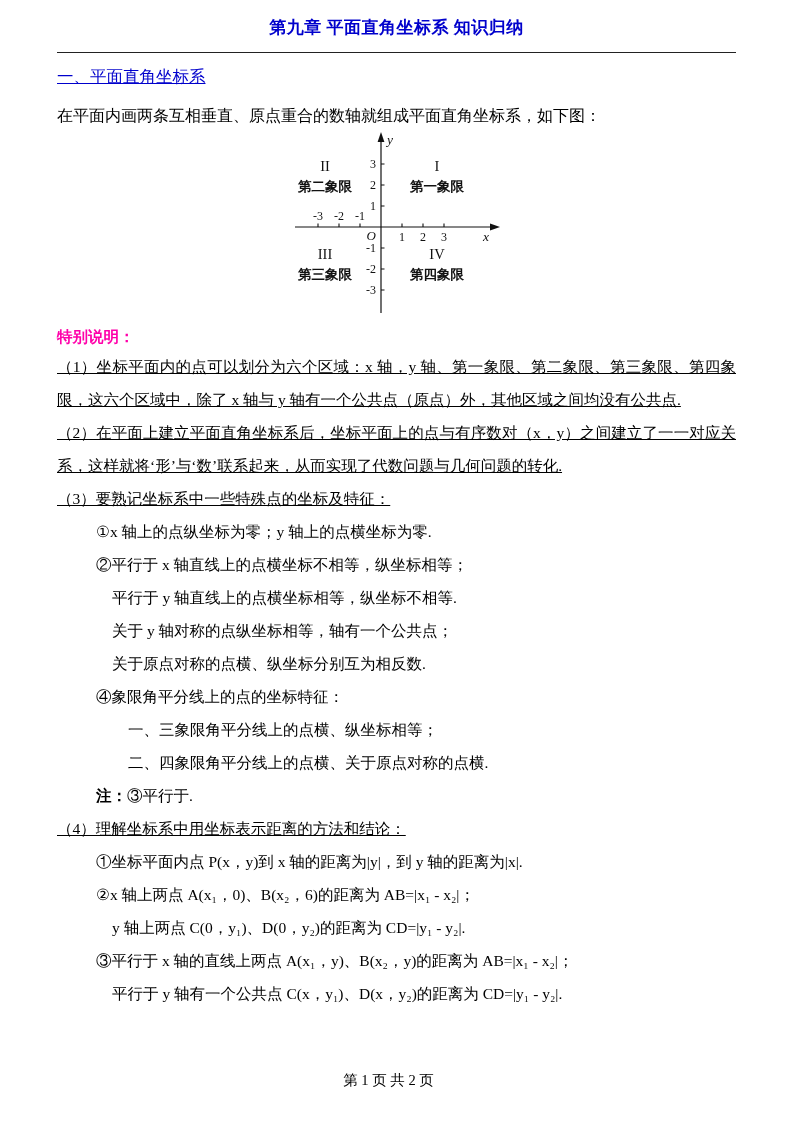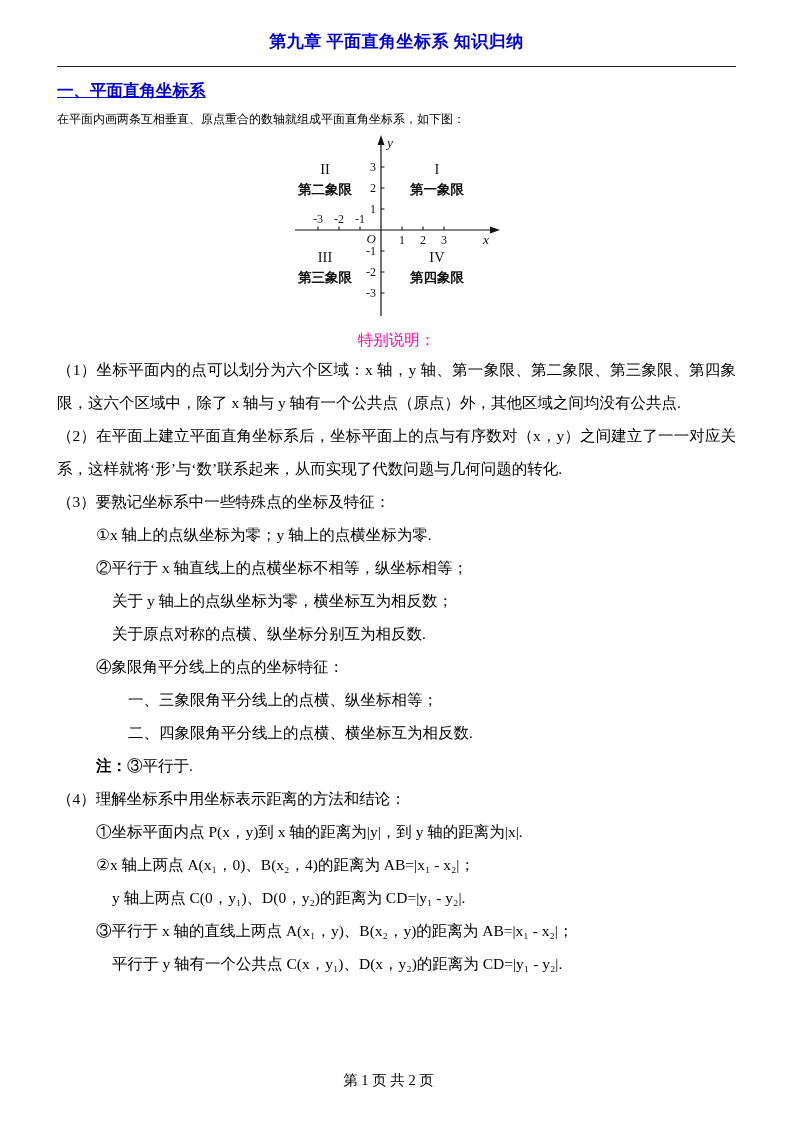--- a/index.html
+++ b/index.html
@@ -12,61 +12,59 @@
     color: #000;
     overflow: hidden;
   }
   .page { padding: 16px 57px 0 57px; height: 100%; position: relative; }
   .doc-title {
     text-align: center;
     font-weight: bold;
     font-size: 17px;
     color: #0000cc;
     letter-spacing: 0.5px;
-    margin-top: 14px;
   }
   .title-rule {
     border: none;
     border-top: 1.8px solid #222;
     margin: 13px 0 0 0;
   }
   .section-heading {
     margin-top: 13px;
     font-size: 16.5px;
-    font-weight: bold;
+    font-weight: normal;
     color: #0000cc;
     text-decoration: underline;
   }
   .intro {
-    margin: 4px 0 0 0;
-    font-size: 12px;
+    margin: 15px 0 0 0;
+    font-size: 16px;
     line-height: 26px;
   }
   .diagram-wrap { text-align: center; margin: 2px 0 2px 0; }
   .diagram-wrap svg { display: inline-block; }
   svg text { font-family: "Liberation Serif", "DejaVu Serif", serif; fill: #111; }
   .tick-label { font-size: 12px; }
   .axis-letter { font-style: italic; font-size: 13.5px; }
   .origin-label { font-style: italic; font-size: 13px; }
   .qnum { font-size: 14.5px; }
   .qname { font-size: 13.5px; font-weight: bold; }
   .notes-heading {
     color: #ff00aa;
-    font-weight: normal;
+    font-weight: bold;
     font-size: 15.5px;
     margin: 6px 0 2px 0;
-    text-align: center;
   }
   p.note {
     margin: 0;
     font-size: 15.5px;
     line-height: 33px;
     text-align: justify;
   }
-  .ind0 { padding-left: 0; }
+  .ind0 { padding-left: 0; text-decoration: underline; }
   .ind1 { padding-left: 39px; }
   .ind1b { padding-left: 55px; }
   .ind2 { padding-left: 71px; }
   .bold { font-weight: bold; }
   .footer {
     position: absolute;
     left: 0; right: 16px;
     bottom: 32px;
     text-align: center;
     font-size: 14.5px;
@@ -133,27 +131,28 @@
     </svg>
   </div>
 
   <div class="notes-heading">特别说明：</div>
 
   <p class="note ind0">（1）坐标平面内的点可以划分为六个区域：x 轴，y 轴、第一象限、第二象限、第三象限、第四象限，这六个区域中，除了 x 轴与 y 轴有一个公共点（原点）外，其他区域之间均没有公共点.</p>
   <p class="note ind0">（2）在平面上建立平面直角坐标系后，坐标平面上的点与有序数对（x，y）之间建立了一一对应关系，这样就将‘形’与‘数’联系起来，从而实现了代数问题与几何问题的转化.</p>
   <p class="note ind0">（3）要熟记坐标系中一些特殊点的坐标及特征：</p>
   <p class="note ind1">①x 轴上的点纵坐标为零；y 轴上的点横坐标为零.</p>
   <p class="note ind1">②平行于 x 轴直线上的点横坐标不相等，纵坐标相等；</p>
-  <p class="note ind1b">关于 y 轴上的点纵坐标为零，横坐标互为相反数；</p>
+  <p class="note ind1b">平行于 y 轴直线上的点横坐标相等，纵坐标不相等.</p>
+  <p class="note ind1b">关于 y 轴对称的点纵坐标相等，轴有一个公共点；</p>
   <p class="note ind1b">关于原点对称的点横、纵坐标分别互为相反数.</p>
   <p class="note ind1">④象限角平分线上的点的坐标特征：</p>
   <p class="note ind2">一、三象限角平分线上的点横、纵坐标相等；</p>
-  <p class="note ind2">二、四象限角平分线上的点横、横坐标互为相反数.</p>
+  <p class="note ind2">二、四象限角平分线上的点横、关于原点对称的点横.</p>
   <p class="note ind1"><span class="bold">注：</span><span>③平行于.</span></p>
   <p class="note ind0">（4）理解坐标系中用坐标表示距离的方法和结论：</p>
   <p class="note ind1">①坐标平面内点 P(x，y)到 x 轴的距离为|y|，到 y 轴的距离为|x|.</p>
-  <p class="note ind1">②x 轴上两点 A(x₁，0)、B(x₂，4)的距离为 AB=|x₁ - x₂|；</p>
+  <p class="note ind1">②x 轴上两点 A(x₁，0)、B(x₂，6)的距离为 AB=|x₁ - x₂|；</p>
   <p class="note ind1b">y 轴上两点 C(0，y₁)、D(0，y₂)的距离为 CD=|y₁ - y₂|.</p>
   <p class="note ind1">③平行于 x 轴的直线上两点 A(x₁，y)、B(x₂，y)的距离为 AB=|x₁ - x₂|；</p>
   <p class="note ind1b">平行于 y 轴有一个公共点 C(x，y₁)、D(x，y₂)的距离为 CD=|y₁ - y₂|.</p>
 
   <div class="footer">第 1 页 共 2 页</div>
 </div>
 
 </body></html>

